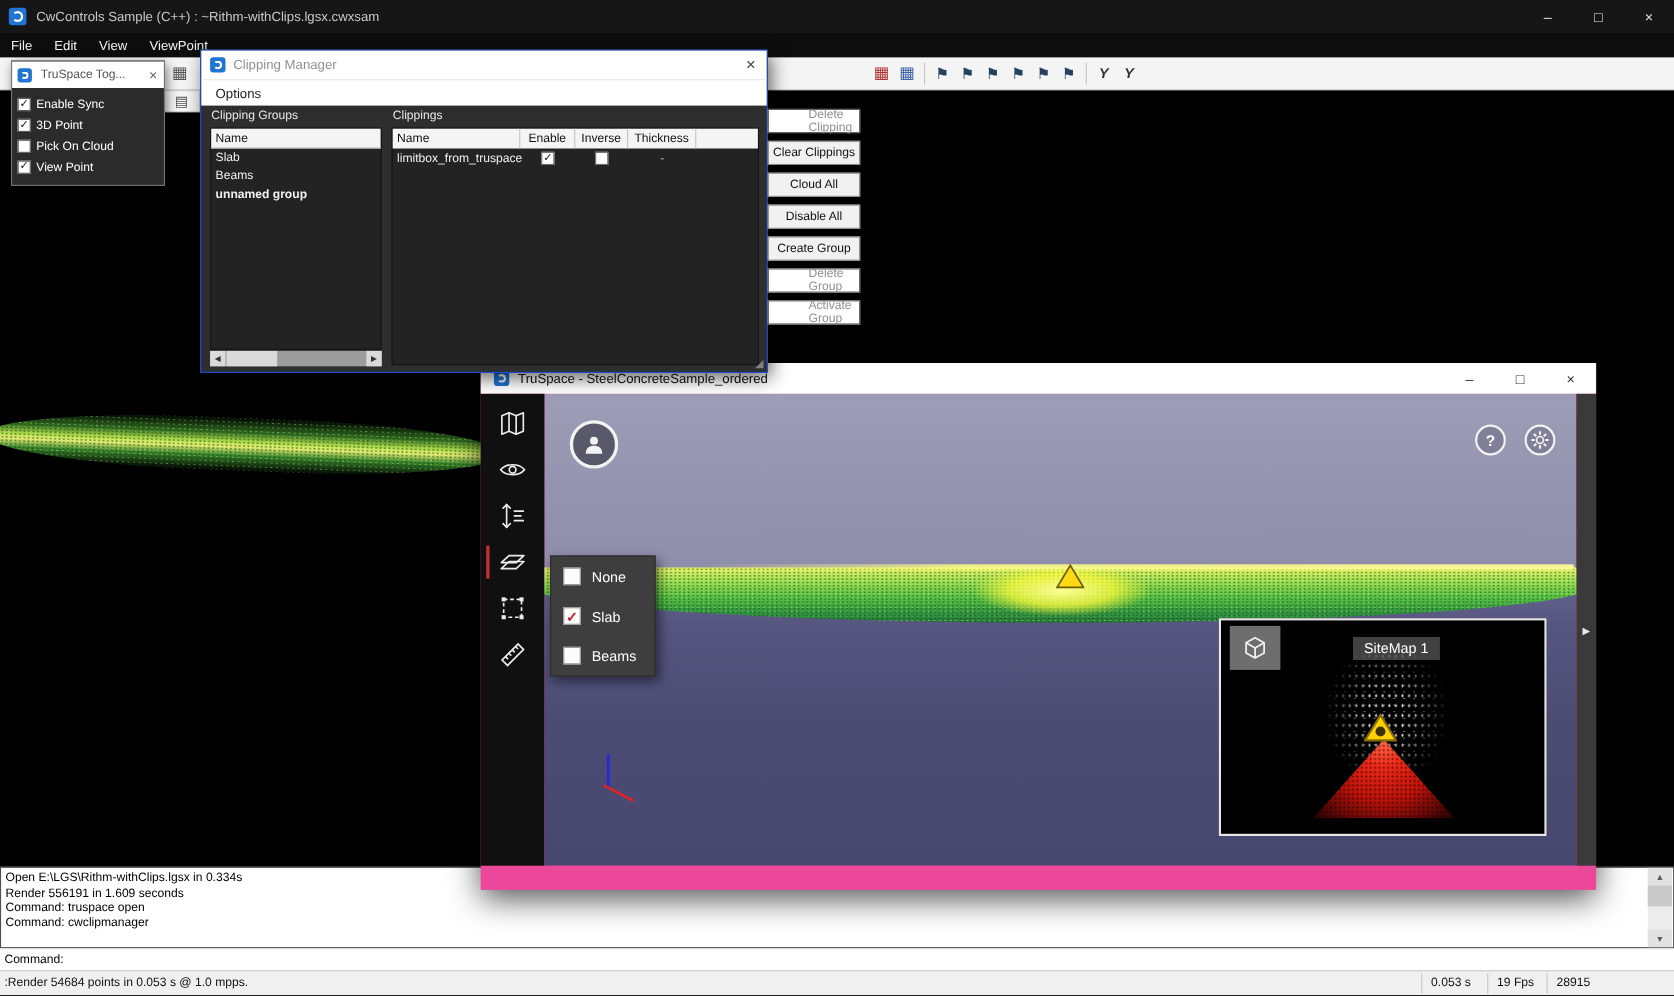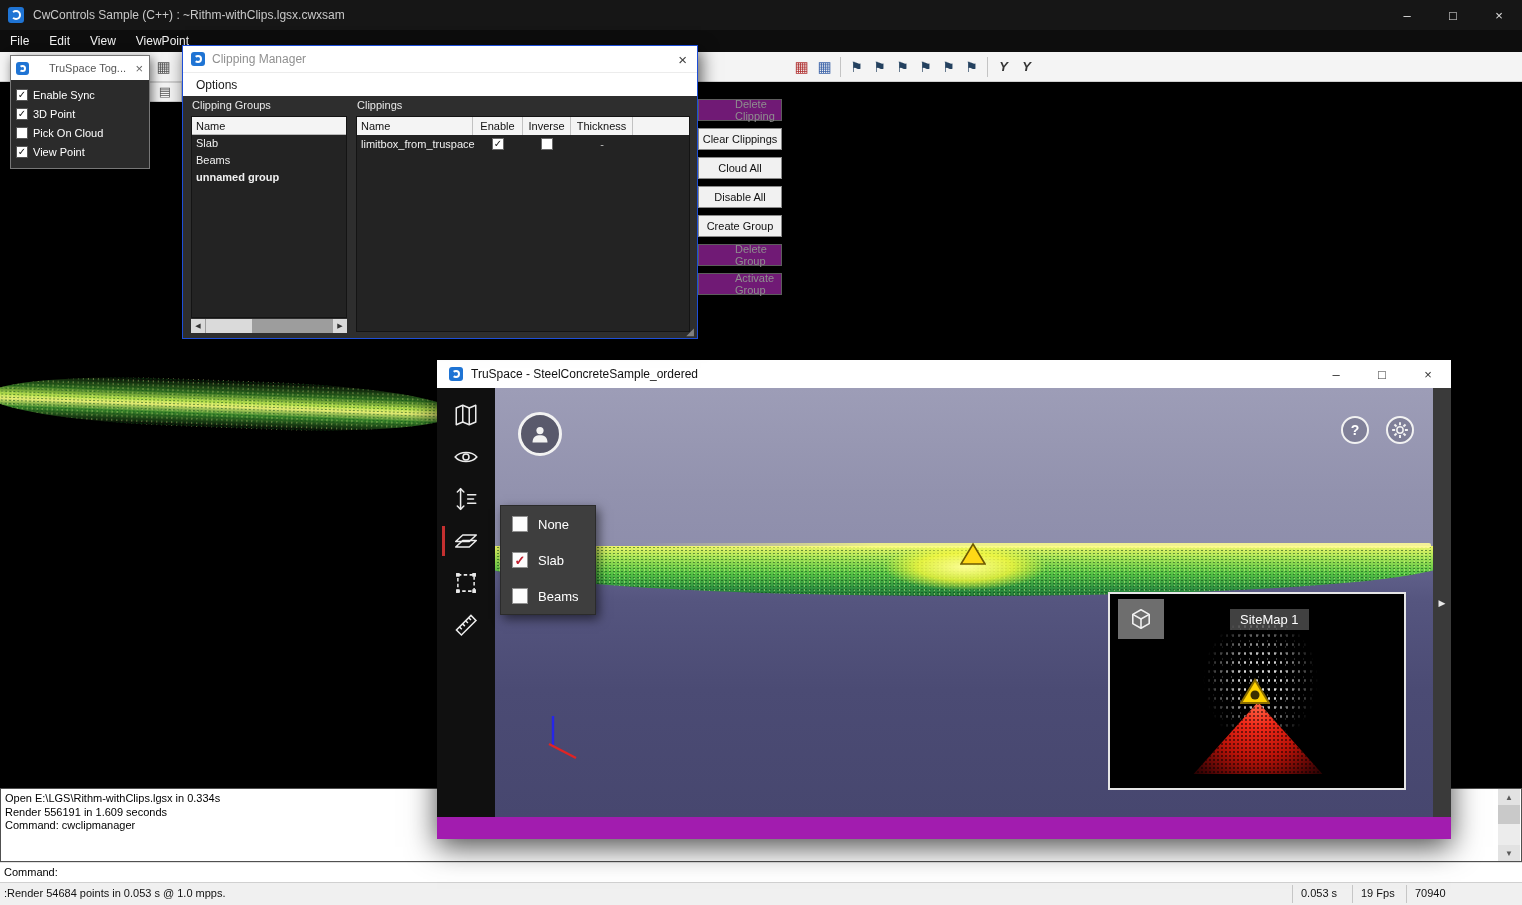--- a/index.html
+++ b/index.html
@@ -57,21 +57,21 @@
   .statusbar{position:absolute;left:0;top:882px;width:1522px;height:23px;background:#f0f0f0;border-top:1px solid #d0d0d0;
              font-size:11px;color:#111;z-index:2;}
   .sb-msg{position:absolute;left:4px;top:4px;}
   .sb-sep{position:absolute;top:2px;width:1px;height:18px;background:#c6c6c6;}
   .sb-cell{position:absolute;top:4px;}
 
   
   .tog-panel{position:absolute;left:10px;top:55px;width:140px;background:#2b2b2b;border:1px solid #777;
              box-shadow:2px 3px 10px rgba(0,0,0,.55);z-index:30;}
   .tog-title{height:24px;background:#fff;display:flex;align-items:center;position:relative;padding-left:5px;}
-  .tog-title .txt{font-size:11px;color:#555;margin-left:20px;white-space:nowrap;overflow:hidden;}
+  .tog-title .txt{font-size:11px;color:#555;margin-left:8px;white-space:nowrap;overflow:hidden;}
   .tog-close{position:absolute;right:6px;top:0;height:24px;display:flex;align-items:center;color:#666;font-size:13px;}
   .tog-body{padding:5px 0 7px;}
   .tog-row{height:19px;display:flex;align-items:center;padding-left:5px;gap:5px;}
   .tog-cb{width:12px;height:12px;background:#fff;border:1px solid #555;font-size:10px;line-height:10px;color:#111;
           display:flex;align-items:center;justify-content:center;flex:none;}
   .tog-label{color:#fff;font-size:11px;}
 
   
   .cm{position:absolute;left:182px;top:28px;width:516px;height:294px;background:#2e2e2e;border:1px solid #1d4ed8;
       box-shadow:3px 5px 16px rgba(0,0,0,.65);z-index:30;margin-top:17px;}
@@ -103,27 +103,27 @@
   .datarow{display:flex;height:18px;align-items:center;font-size:11px;color:#f0f0f0;}
   .dc.name{width:116px;padding-left:4px;}
   .dc.en{width:50px;display:flex;justify-content:center;}
   .dc.inv{width:48px;display:flex;justify-content:center;}
   .dc.th{width:62px;text-align:center;color:#c0c0c0;}
   .cb12{width:12px;height:12px;background:#fff;border:1px solid #6a6a6a;font-size:10px;line-height:10px;color:#111;
         display:flex;align-items:center;justify-content:center;}
   .cm-btns{position:absolute;left:515px;top:3px;width:84px;}
   .cm-btn{width:84px;height:22px;margin-bottom:7px;background:#f1f1f1;border:1px solid #8a8a8a;color:#111;font-size:11px;
           display:flex;align-items:center;justify-content:center;}
-  .cm-btn.disabled{background:#701a75;border-color:#5d5d5d;color:#8f8f8f;padding-left:36px;}
+  .cm-btn.disabled{background:#ffffff;border-color:#5d5d5d;color:#8f8f8f;padding-left:36px;}
   .cm-btn.gap{margin-top:5px;}
   .cm-grip{position:absolute;right:3px;bottom:1px;color:#808080;font-size:10px;}
 
   
-  .ts-window{position:absolute;left:437px;top:360px;width:1014px;height:479px;z-index:20;
-             box-shadow:0 8px 28px rgba(0,0,0,.7);background:#a21caf;}
+  .ts-window{position:absolute;left:437px;top:330px;width:1014px;height:479px;z-index:20;
+             box-shadow:0 8px 28px rgba(0,0,0,.7);background:#ec4899;}
   .ts-titlebar{position:absolute;left:0;top:0;width:100%;height:28px;background:#fff;display:flex;align-items:center;padding-left:12px;}
   .ts-titlebar .txt{font-size:12px;color:#111;margin-left:8px;}
   .ts-btns{margin-left:auto;display:flex;height:100%;}
   .ts-btns span{width:46px;display:flex;align-items:center;justify-content:center;color:#333;font-size:13px;}
   .ts-body{position:absolute;left:0;top:28px;right:0;bottom:22px;display:flex;}
   .ts-sidebar{width:58px;background:#101010;padding-top:6px;flex:none;}
   .side-ico{width:58px;height:42px;display:flex;align-items:center;justify-content:center;position:relative;}
   .side-ico.active::before{content:"";position:absolute;left:5px;top:6px;width:3px;height:30px;background:#c43030;}
   .ts-viewport{position:relative;flex:1;overflow:hidden;}
   .vp-sky{position:absolute;left:0;right:0;top:0;height:175px;
@@ -213,38 +213,39 @@
       <span class="tb-ico fork">Y</span>
     </div>
   </div>
   <div class="toolbar-extra">▤</div>
 
   <div class="desktop-cloud speckle"></div>
 
   <div class="console">
     <div>Open E:\LGS\Rithm-withClips.lgsx in 0.334s</div>
     <div>Render 556191 in 1.609 seconds</div>
+    <div>Command: truspace open</div>
     <div>Command: cwclipmanager</div>
   </div>
   <div class="console-scroll">
     <div class="cs-btn cs-up">▲</div>
     <div class="cs-thumb"></div>
     <div class="cs-btn cs-down">▼</div>
   </div>
   <div class="command-row">
     <span>Command:</span>
   </div>
   <div class="statusbar">
     <span class="sb-msg">:Render 54684 points in 0.053 s @ 1.0 mpps.</span>
     <span class="sb-sep" style="left:1292px"></span>
     <span class="sb-cell" style="left:1301px">0.053 s</span>
     <span class="sb-sep" style="left:1352px"></span>
     <span class="sb-cell" style="left:1361px">19 Fps</span>
     <span class="sb-sep" style="left:1406px"></span>
-    <span class="sb-cell" style="left:1415px">70940</span>
+    <span class="sb-cell" style="left:1415px">28915</span>
   </div>
 
   <div class="ts-window">
     <div class="ts-titlebar">
       <span class="cyc s14"></span>
       <span class="txt">TruSpace - SteelConcreteSample_ordered</span>
       <div class="ts-btns">
         <span>–</span>
         <span>□</span>
         <span>×</span>

